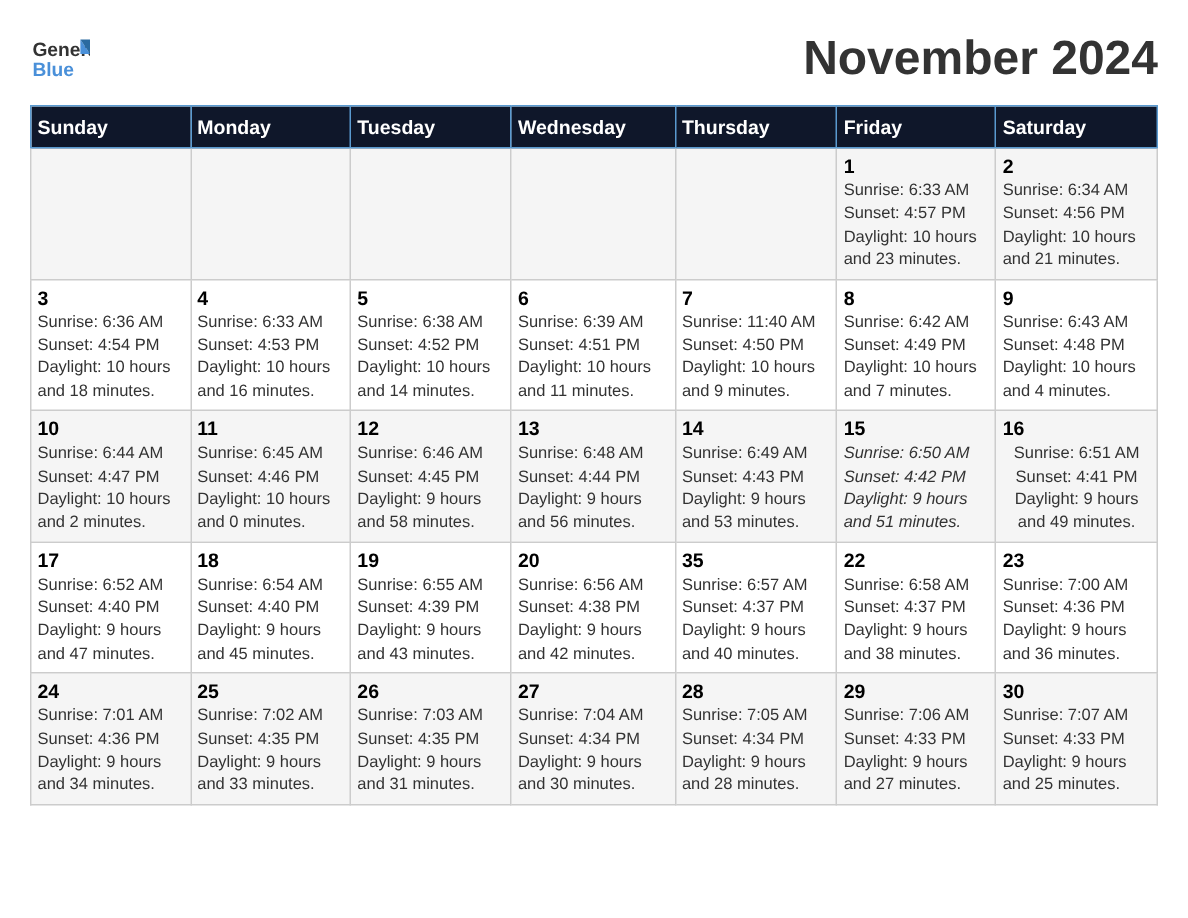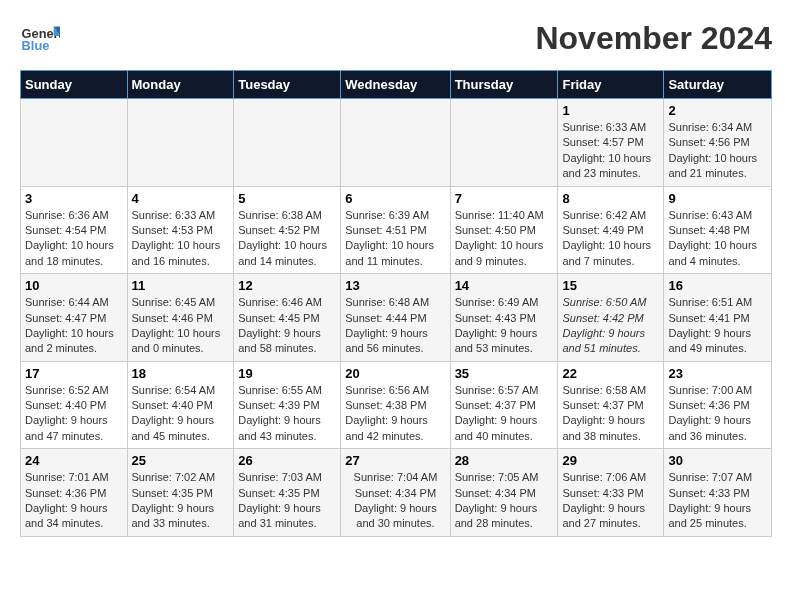--- a/index.html
+++ b/index.html
@@ -210,21 +210,21 @@
 Daylight: 9 hours and 53 minutes.</div>
         </td>
         <td>
           <span class="day-num">15</span>
           <div class="day-info" style="white-space: pre-line; font-style: italic;">Sunrise: 6:50 AM
 Sunset: 4:42 PM
 Daylight: 9 hours and 51 minutes.</div>
         </td>
         <td>
           <span class="day-num">16</span>
-          <div class="day-info" style="white-space: pre-line;">Sunrise: 6:51 AM
+          <div class="day-info" style="white-space: pre-line; text-align: center;">Sunrise: 6:51 AM
 Sunset: 4:41 PM
 Daylight: 9 hours and 49 minutes.</div>
         </td>
       </tr>
       <tr>
         <td>
           <span class="day-num">17</span>
           <div class="day-info" style="white-space: pre-line;">Sunrise: 6:52 AM
 Sunset: 4:40 PM
 Daylight: 9 hours and 47 minutes.</div>
@@ -280,21 +280,21 @@
 Daylight: 9 hours and 33 minutes.</div>
         </td>
         <td>
           <span class="day-num">26</span>
           <div class="day-info" style="white-space: pre-line;">Sunrise: 7:03 AM
 Sunset: 4:35 PM
 Daylight: 9 hours and 31 minutes.</div>
         </td>
         <td>
           <span class="day-num">27</span>
-          <div class="day-info" style="white-space: pre-line; text-align: center;">Sunrise: 7:04 AM
+          <div class="day-info" style="white-space: pre-line;">Sunrise: 7:04 AM
 Sunset: 4:34 PM
 Daylight: 9 hours and 30 minutes.</div>
         </td>
         <td>
           <span class="day-num">28</span>
           <div class="day-info" style="white-space: pre-line;">Sunrise: 7:05 AM
 Sunset: 4:34 PM
 Daylight: 9 hours and 28 minutes.</div>
         </td>
         <td>

